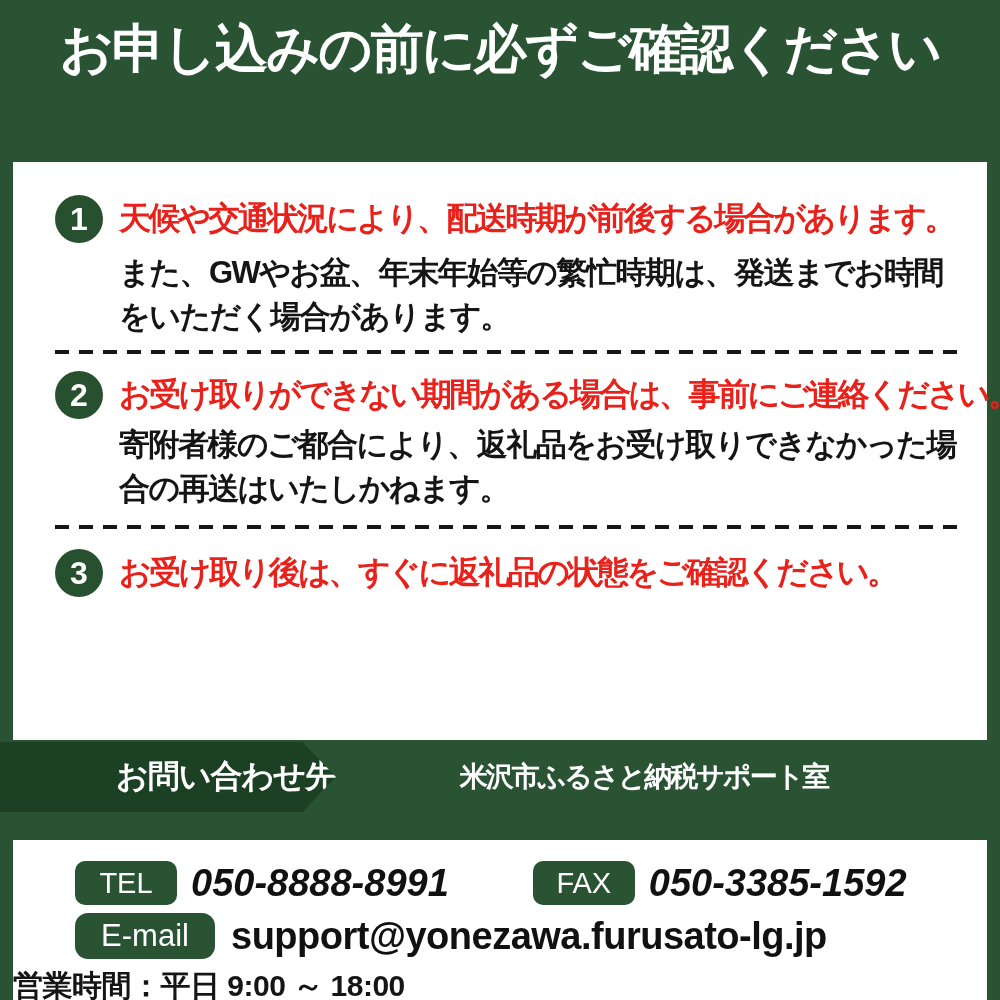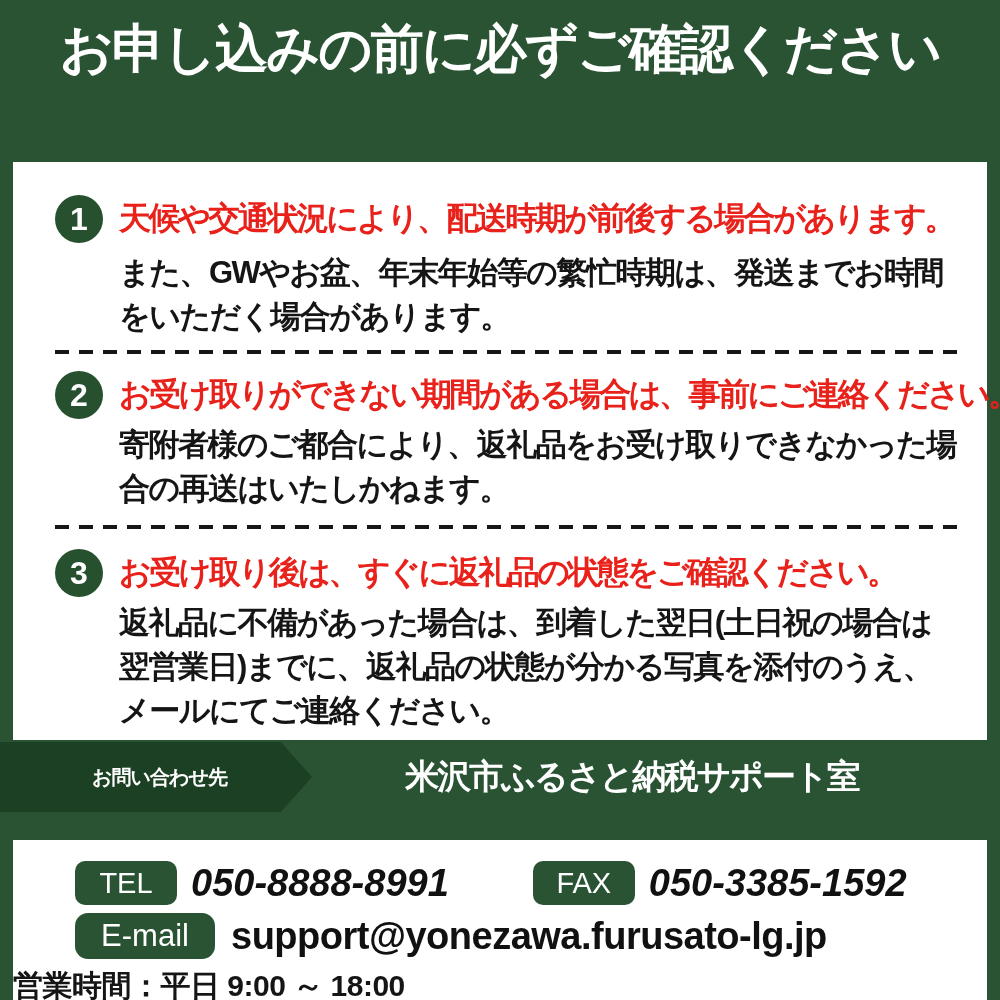--- a/index.html
+++ b/index.html
@@ -98,35 +98,35 @@
     background: #2a5334;
     display: flex;
     align-items: stretch;
   }
   .contact-label {
     flex: 0 0 312px;
     background: #1c4023;
     clip-path: polygon(0 0, 90% 0, 100% 50%, 90% 100%, 0 100%);
     display: flex;
     align-items: center;
-    padding-left: 92px;
-    color: #ffffff;
-    font-size: 20px;
+    padding-left: 116px;
+    color: #ffffff;
+    font-size: 32px;
     font-weight: 700;
     letter-spacing: -1px;
     white-space: nowrap;
   }
   .contact-office {
     flex: 1;
     display: flex;
     align-items: center;
     justify-content: center;
     padding-right: 48px;
     color: #ffffff;
-    font-size: 34px;
+    font-size: 28px;
     font-weight: 700;
     letter-spacing: -2px;
     white-space: nowrap;
   }
 
   
   .detail-box {
     position: absolute;
     left: 13px;
     top: 840px;
@@ -223,23 +223,20 @@
 合の再送はいたしかねます。</div>
     </div>
 
     <div class="dashed-sep sep-2"></div>
 
     <div class="notice">
       <div class="notice-head head-3">
         <div class="num-badge">3</div>
         <div class="notice-heading">お受け取り後は、すぐに返礼品の状態をご確認ください。</div>
       </div>
-      <div class="notice-body body-3">返礼品に不備があった場合は、到着した翌日(土日祝の場合は
-翌営業日)までに、返礼品の状態が分かる写真を添付のうえ、
-メールにてご連絡ください。</div>
     </div>
 
   </div>
 
   <div class="contact-band">
     <div class="contact-label">お問い合わせ先</div>
     <div class="contact-office">米沢市ふるさと納税サポート室</div>
   </div>
 
   <div class="detail-box">

